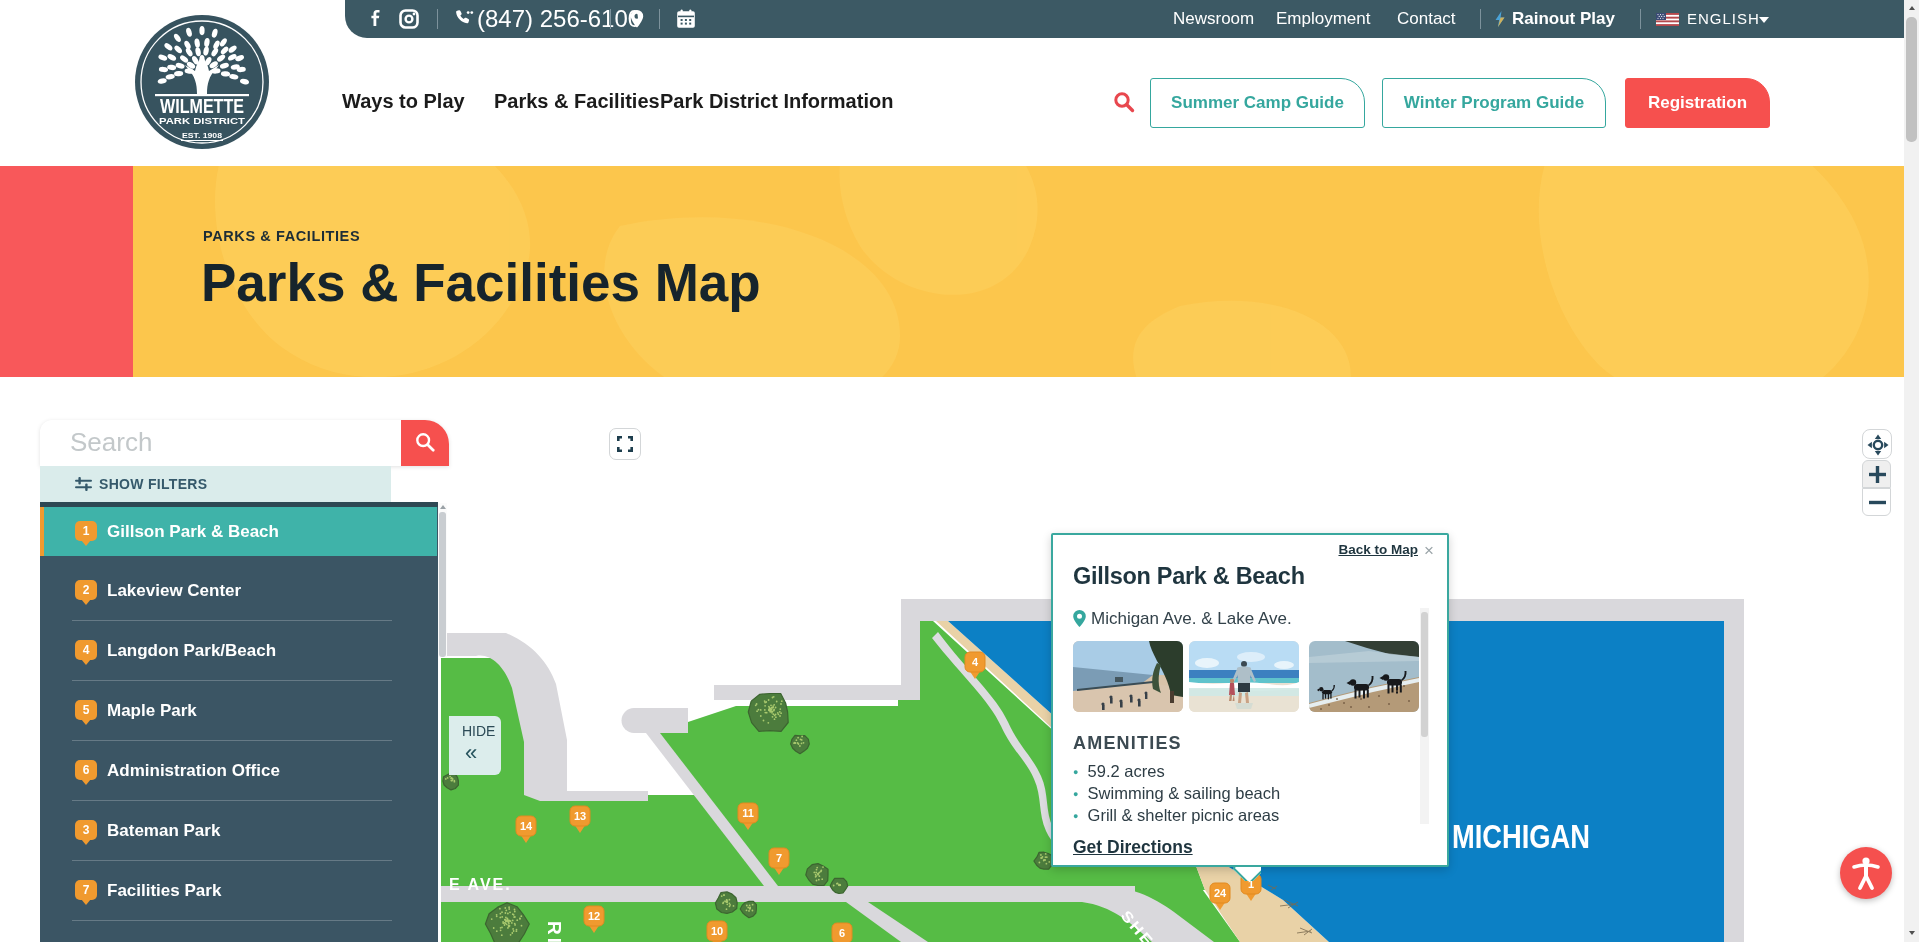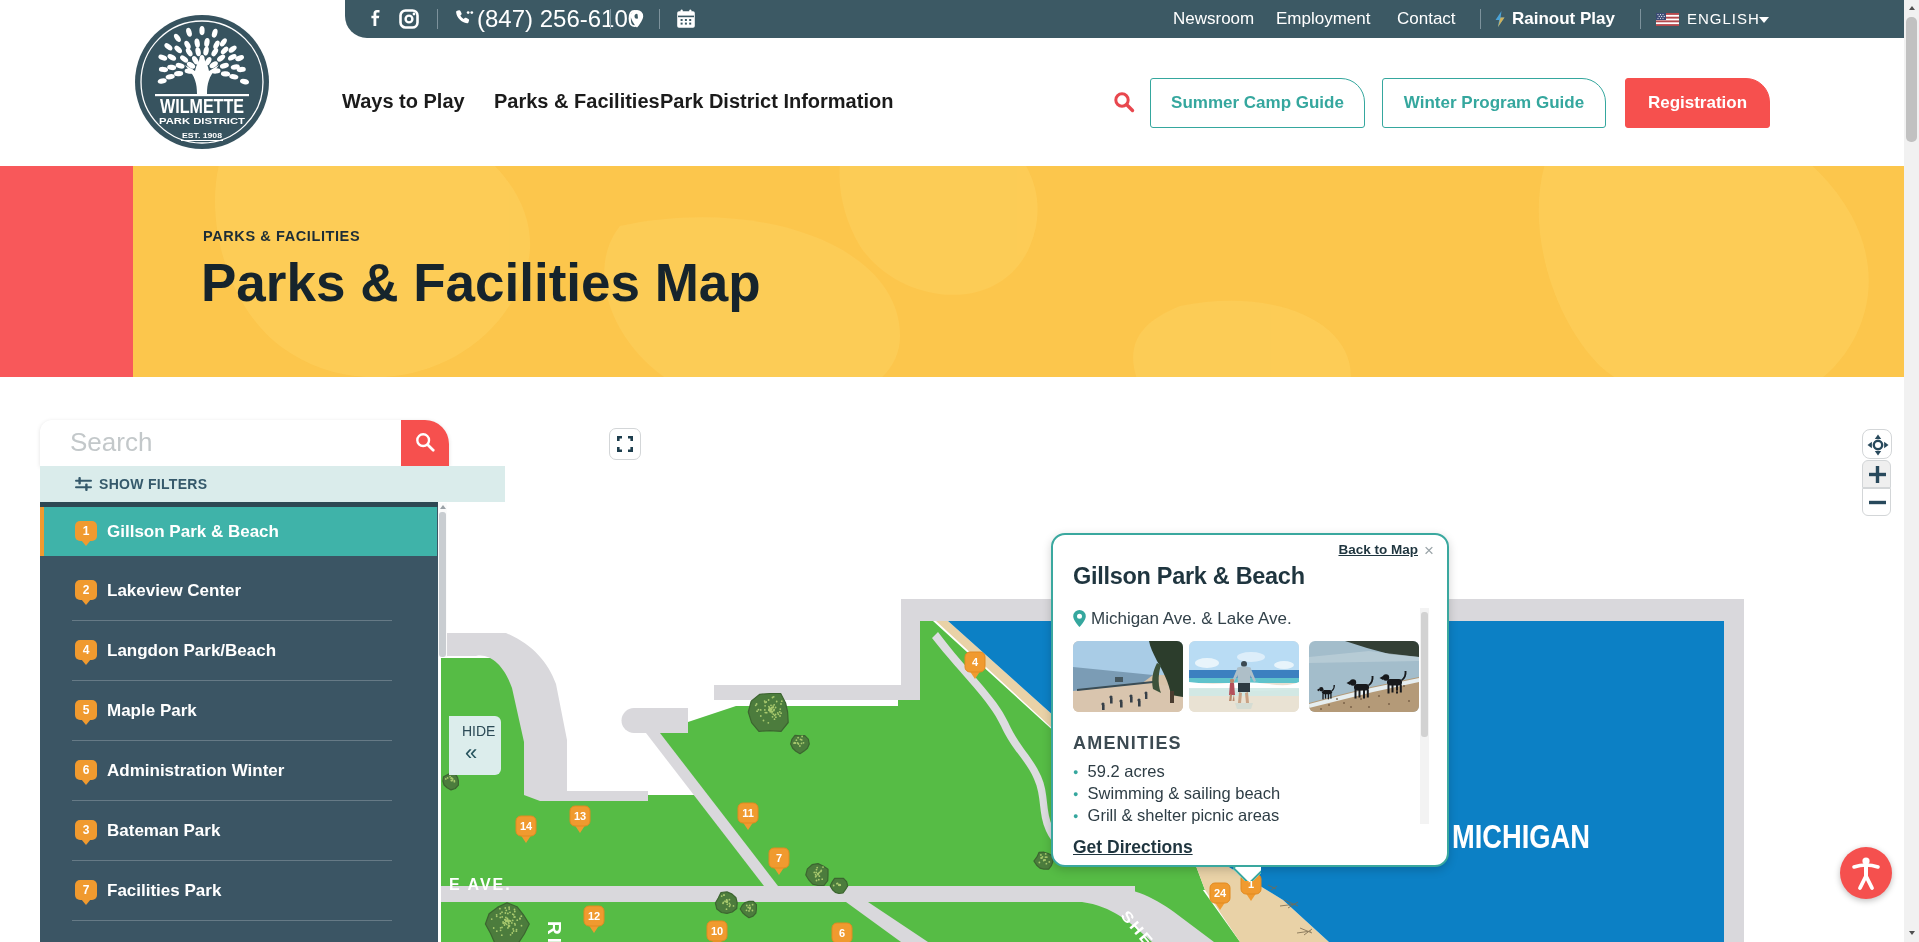--- a/index.html
+++ b/index.html
@@ -15,32 +15,32 @@
   #nav a { color:#1b1b1b; font-weight:bold; font-size:20px; text-decoration:none; }
   .btn-o { position:absolute; top:78px; height:50px; border:1.5px solid #35a79e; color:#35a79e;
     background:#fff; font-weight:bold; font-size:17px; text-align:center;
     border-radius:3px 24px 3px 3px; line-height:47px; }
   
   #hero { position:absolute; left:0; top:166px; width:1919px; height:211px; background:#fcc64c; overflow:hidden; }
   #hero-red { position:absolute; left:0; top:166px; width:133px; height:211px; background:#f8585a; }
   
   #sb-search { position:absolute; left:40px; top:420px; width:409px; height:46px; background:#fff;
      border-radius:12px 24px 0 0; box-shadow:0 1px 4px rgba(0,0,0,.12); }
-  #sb-filters { position:absolute; left:40px; top:466px; width:465px; height:36px; background:#daeceb; }
+  #sb-filters { position:absolute; left:40px; top:466px; width:351px; height:36px; background:#daeceb; }
   #sb-list { position:absolute; left:40px; top:502px; width:398px; height:440px; background:#3b5564; border-top:5px solid #2e4853; }
   .row { position:relative; height:60px; }
   .row .sep { position:absolute; left:32px; right:46px; bottom:0; height:1px; background:rgba(255,255,255,.22); }
   .badge { position:absolute; left:35px; top:50%; margin-top:-11px; width:22px; height:20px;
      background:#f09a2f; border-radius:5px; color:#fff; font-weight:bold; font-size:12px;
      text-align:center; line-height:20px; }
   .badge:after { content:""; position:absolute; left:6px; top:19px; border:5px solid transparent; border-top:6px solid #f09a2f; }
   .rtxt { position:absolute; left:67px; top:50%; transform:translateY(-50%); color:#fff; font-weight:bold; font-size:17px; }
   
   #popup { position:absolute; left:1051px; top:533px; width:398px; height:334px; background:#fff;
-     border:2px solid #3aa89f; border-radius:14px; box-shadow:0 3px 10px rgba(0,0,0,.18); }
+     border:2px solid #3aa89f; border-radius:2px; box-shadow:0 3px 10px rgba(0,0,0,.18); }
   #popup .tail { position:absolute; left:180px; top:332px; width:28px; height:14px; overflow:hidden; }
   #popup .tail:before { content:""; position:absolute; left:4px; top:-11px; width:20px; height:20px;
      background:#fff; border:2px solid #3aa89f; transform:rotate(45deg); }
   
   .mapbtn { position:absolute; background:#fff; border:1.5px solid #d3d6d8; border-radius:7px; }
   
   #pagesb { position:absolute; right:0; top:0; width:15px; height:942px; background:#f1f1f1; }
 </style>
 </head>
 <body>
@@ -564,21 +564,21 @@
       <div class="rtxt">Langdon Park/Beach</div>
       <div class="sep"></div>
     </div>
   <div class="row">
       <div class="badge">5</div>
       <div class="rtxt">Maple Park</div>
       <div class="sep"></div>
     </div>
   <div class="row">
       <div class="badge">6</div>
-      <div class="rtxt">Administration Winter</div>
+      <div class="rtxt">Administration Office</div>
       <div class="sep"></div>
     </div>
   <div class="row">
       <div class="badge">3</div>
       <div class="rtxt">Bateman Park</div>
       <div class="sep"></div>
     </div>
   <div class="row">
       <div class="badge">7</div>
       <div class="rtxt">Facilities Park</div>

